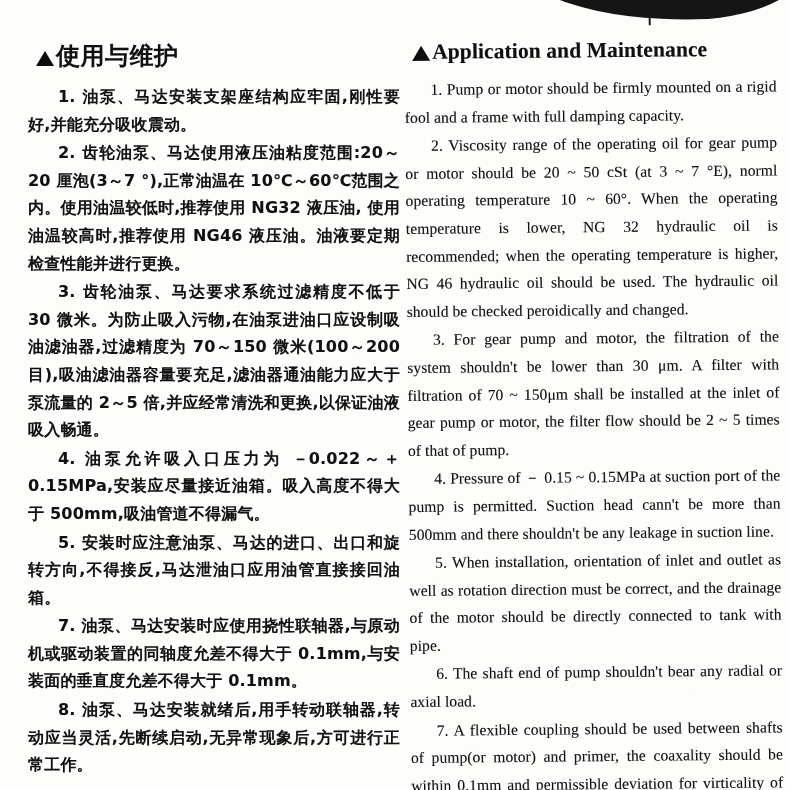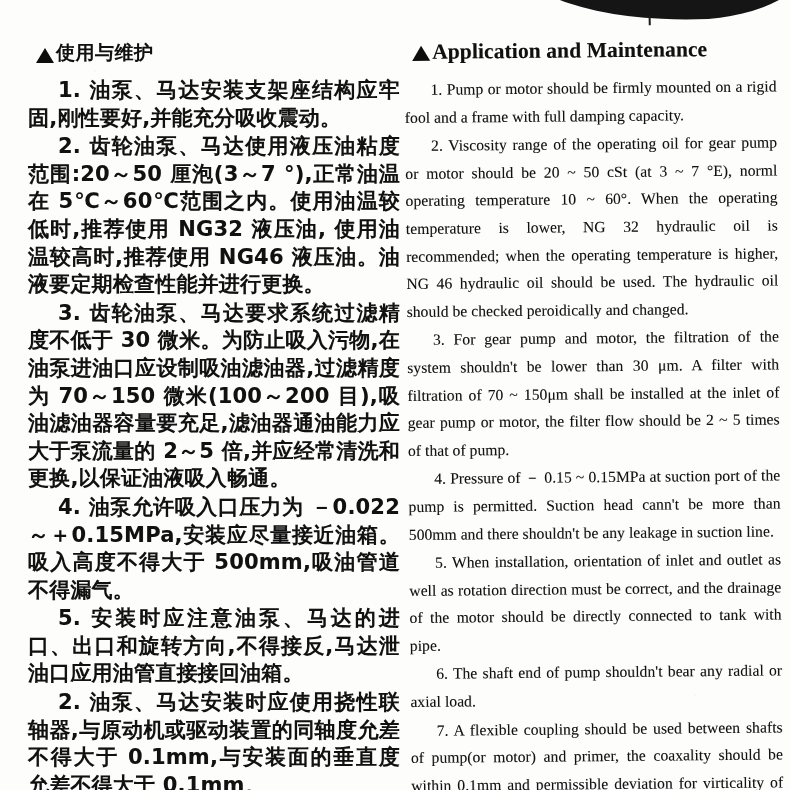--- a/index.html
+++ b/index.html
@@ -86,38 +86,38 @@
     height: 0;
     border-left: 9px solid transparent;
     border-right: 9px solid transparent;
     border-bottom: 15px solid #0d0d0d;
     flex: 0 0 auto;
     position: relative;
     top: 1px;
   }
   #heading-cn {
     font-family: "DejaVu Sans", "Liberation Sans", sans-serif;
-    font-size: 19px;
+    font-size: 24px;
     letter-spacing: 0.5px;
   }
   #heading-cn .tri-icon { top: 2px; }
   #heading-en {
     font-family: "Liberation Serif", "DejaVu Serif", serif;
     font-size: 21.5px;
     letter-spacing: 0.1px;
   }
 
   
   .para {
     margin: 0 0 1px 0;
     color: #111111;
   }
   #col-chinese .para {
     font-family: "DejaVu Sans", "Liberation Sans", sans-serif;
-    font-size: 21px;
+    font-size: 16px;
     line-height: 27.6px;
     text-indent: 30px;
     text-align: justify;
     letter-spacing: 0.2px;
     font-weight: 600;
   }
   #col-english .para {
     font-family: "Liberation Serif", "DejaVu Serif", serif;
     font-size: 15.6px;
     line-height: 27.6px;
@@ -150,25 +150,25 @@
   <div id="scan-edge-artifact"></div>
 
   <div class="column" id="col-chinese">
 
     <div class="section-heading" id="heading-cn">
       <span class="tri-icon"></span>
       <span>使用与维护</span>
     </div>
 
     <p class="para">1. 油泵、马达安装支架座结构应牢固,刚性要好,并能充分吸收震动。</p>
-    <p class="para">2. 齿轮油泵、马达使用液压油粘度范围:20～50 厘泡(3～7 °),正常油温在 5℃～60℃范围之内。使用油温较低时,推荐使用 NG32 液压油, 使用油温较高时,推荐使用 NG46 液压油。油液要定期检查性能并进行更换。</p>
+    <p class="para">2. 齿轮油泵、马达使用液压油粘度范围:20～20 厘泡(3～7 °),正常油温在 10℃～60℃范围之内。使用油温较低时,推荐使用 NG32 液压油, 使用油温较高时,推荐使用 NG46 液压油。油液要定期检查性能并进行更换。</p>
     <p class="para">3. 齿轮油泵、马达要求系统过滤精度不低于 30 微米。为防止吸入污物,在油泵进油口应设制吸油滤油器,过滤精度为 70～150 微米(100～200 目),吸油滤油器容量要充足,滤油器通油能力应大于泵流量的 2～5 倍,并应经常清洗和更换,以保证油液吸入畅通。</p>
     <p class="para">4. 油泵允许吸入口压力为 －0.022～＋0.15MPa,安装应尽量接近油箱。吸入高度不得大于 500mm,吸油管道不得漏气。</p>
     <p class="para">5. 安装时应注意油泵、马达的进口、出口和旋转方向,不得接反,马达泄油口应用油管直接接回油箱。</p>
-    <p class="para">2. 油泵、马达安装时应使用挠性联轴器,与原动机或驱动装置的同轴度允差不得大于 0.1mm,与安装面的垂直度允差不得大于 0.1mm。</p>
+    <p class="para">7. 油泵、马达安装时应使用挠性联轴器,与原动机或驱动装置的同轴度允差不得大于 0.1mm,与安装面的垂直度允差不得大于 0.1mm。</p>
     <p class="para">8. 油泵、马达安装就绪后,用手转动联轴器,转动应当灵活,先断续启动,无异常现象后,方可进行正常工作。</p>
   </div>
 
   <div class="column" id="col-english">
 
     <div class="section-heading" id="heading-en">
       <span class="tri-icon"></span>
       <span>Application and Maintenance</span>
     </div>
 

